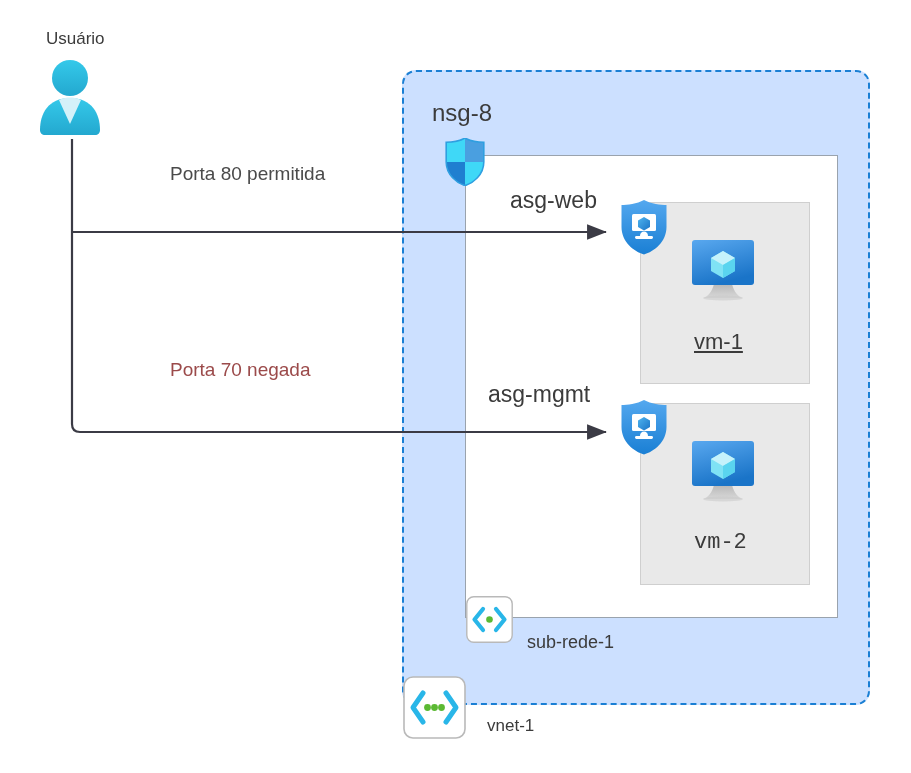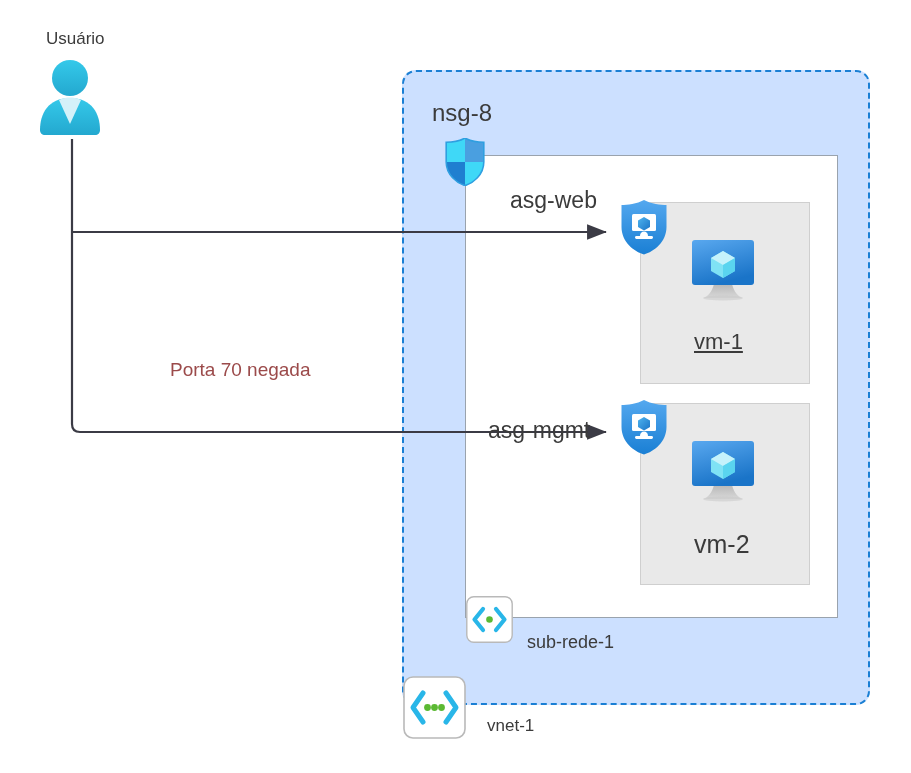--- a/index.html
+++ b/index.html
@@ -25,25 +25,25 @@
   .label {
     position: absolute;
     white-space: nowrap;
     font-family: "Liberation Sans", sans-serif;
     color: #3b3b3b;
     line-height: 1;
   }
   .label-user      { left: 46px;  top: 30px;  font-size: 17px; }
   .label-nsg       { left: 432px; top: 101px; font-size: 24px; }
   .label-asgweb    { left: 510px; top: 189px; font-size: 23px; }
-  .label-asgmgmt   { left: 488px; top: 383px; font-size: 23px; margin-top: 36px; }
+  .label-asgmgmt   { left: 488px; top: 383px; font-size: 23px; }
   .label-subnet    { left: 527px; top: 633px; font-size: 18px; }
   .label-vnet      { left: 487px; top: 717px; font-size: 17px; }
   .label-vm1       { left: 694px; top: 331px; font-size: 22px; text-decoration: underline; }
-  .label-vm2       { left: 694px; top: 532px; font-size: 25px; }
+  .label-vm2       { left: 694px; top: 532px; font-size: 22px; font-family: Liberation Mono, monospace; }
 
   .rule-line {
     position: absolute;
     white-space: nowrap;
     font-size: 19px;
     line-height: 1;
     font-family: "Liberation Sans", sans-serif;
   }
   .rule-allow { color: #4a4a4a; }
   .rule-deny  { color: #9b4a4a; }
@@ -134,20 +134,21 @@
         <stop offset="1" stop-color="#23a8cf"></stop>
       </linearGradient>
     </defs>
     <circle cx="34" cy="20" r="18" fill="url(#userGrad)"></circle>
     <path d="M34,40 C12,40 4,56 4,72 C4,75 6,77 9,77 L59,77 C62,77 64,75 64,72 C64,56 56,40 34,40 Z" fill="url(#userGrad)"></path>
     <path d="M23,42 L34,66 L45,42 C41,40 37,39.5 34,39.5 C31,39.5 27,40 23,42 Z" fill="#d4f1f9"></path>
   </svg>
 
   <div class="label label-user">Usuário</div>
 
+  <div class="rule-line rule-allow rule-80-allow">Porta 80 permitida</div>
 
   <div class="rule-line rule-deny rule-80-deny">Porta 70 negada</div>
 
   <div class="label label-nsg">nsg-8</div>
   <svg class="icon icon-nsg" viewBox="0 0 40 48">
     <defs>
       <clipPath id="nsgShieldClip">
         <path d="M20,0 C14,3.4 6,4.2 1.2,4.2 L1.2,24 C1.2,37 12,45 20,47.6 C28,45 38.8,37 38.8,24 L38.8,4.2 C34,4.2 26,3.4 20,0 Z"></path>
       </clipPath>
     </defs>

